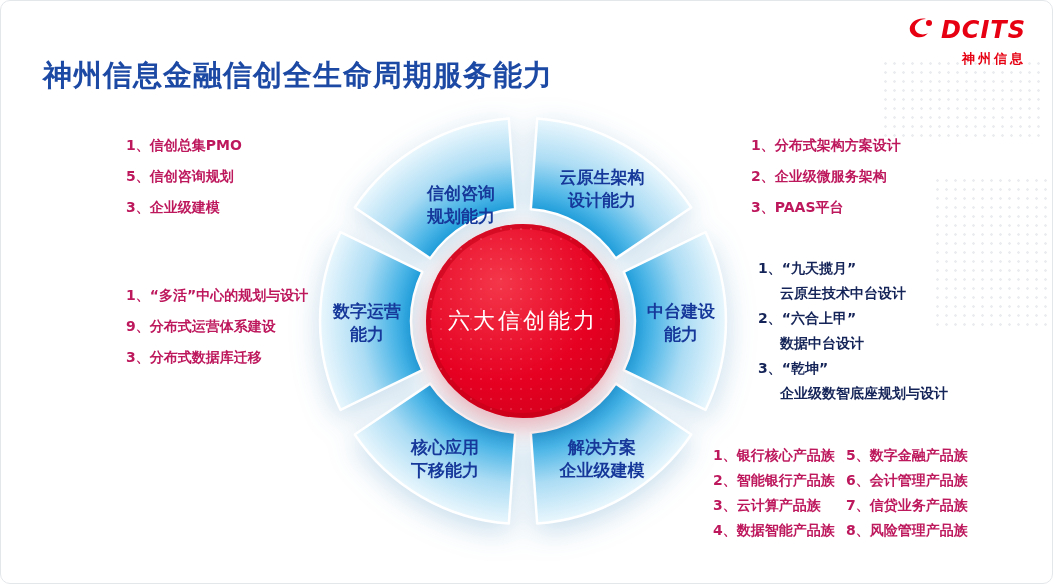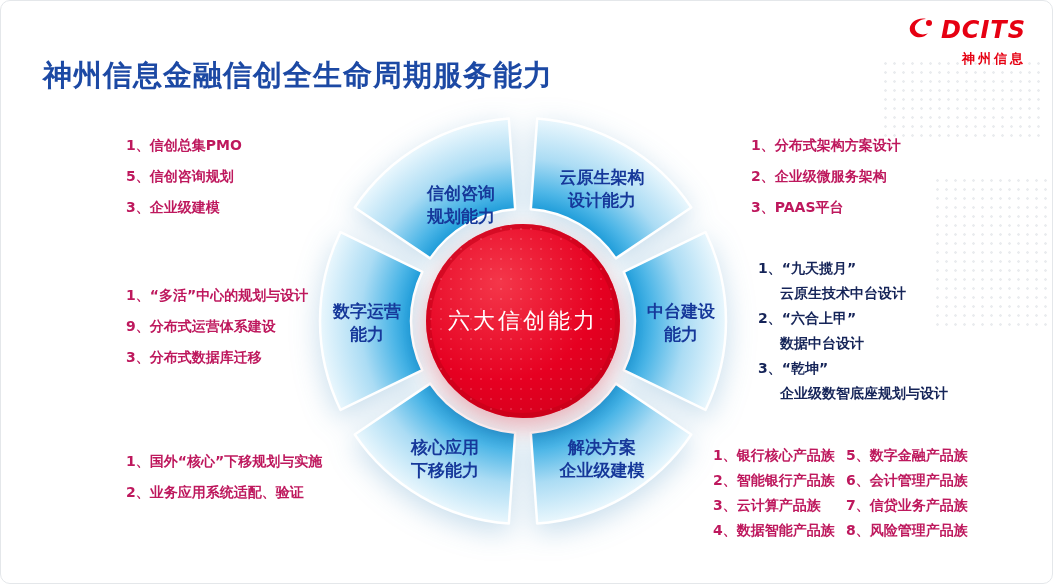--- a/index.html
+++ b/index.html
@@ -138,24 +138,20 @@
     <li>5、信创咨询规划</li>
     <li>3、企业级建模</li>
   </ul>
 
   <ul class="list pos-ops">
     <li>1、“多活”中心的规划与设计</li>
     <li>9、分布式运营体系建设</li>
     <li>3、分布式数据库迁移</li>
   </ul>
 
-  <ul class="list pos-core">
-    <li>1、国外“核心”下移规划与实施</li>
-    <li>2、业务应用系统适配、验证</li>
-  </ul>
 
   <ul class="list pos-cloud">
     <li>1、分布式架构方案设计</li>
     <li>2、企业级微服务架构</li>
     <li>3、PAAS平台</li>
   </ul>
 
   <ul class="pair-list pos-midplat">
     <li>
       <span>1、“九天揽月”</span>

